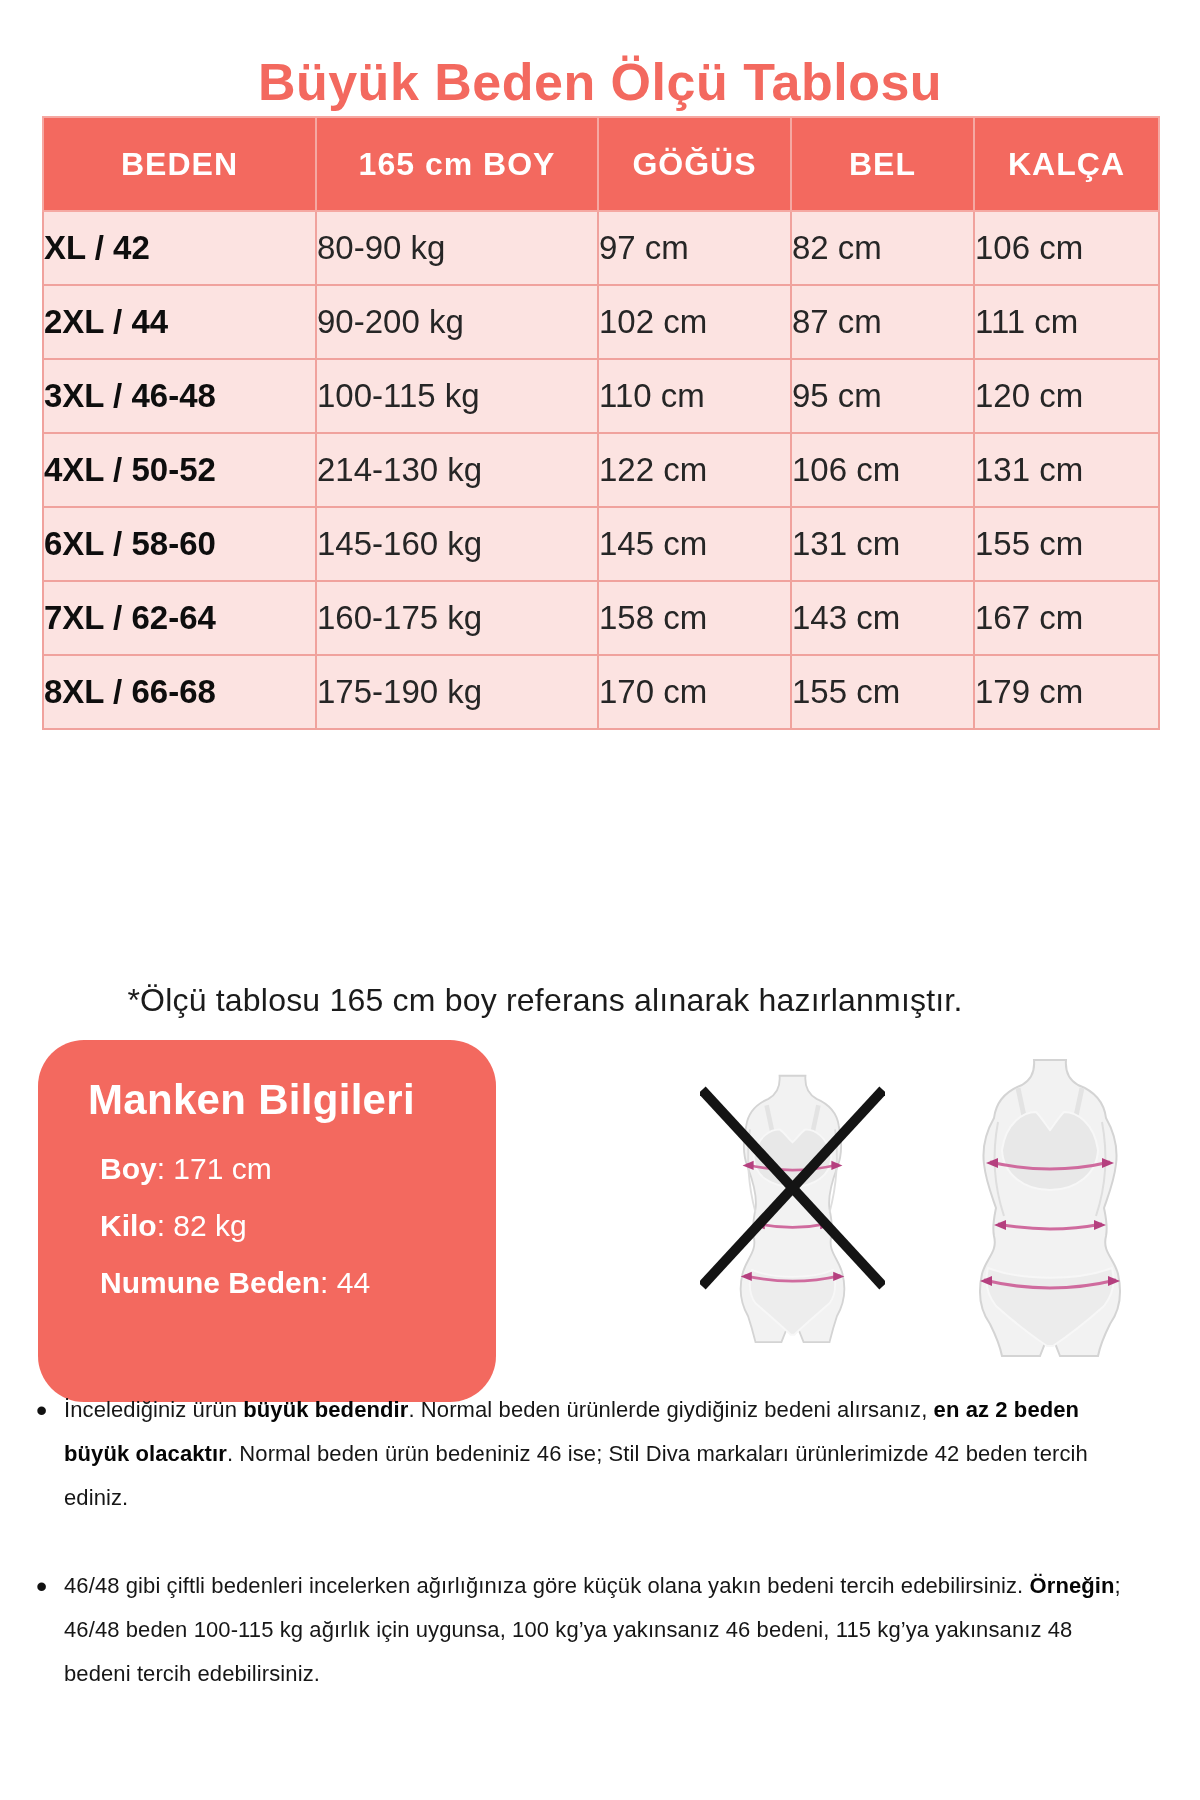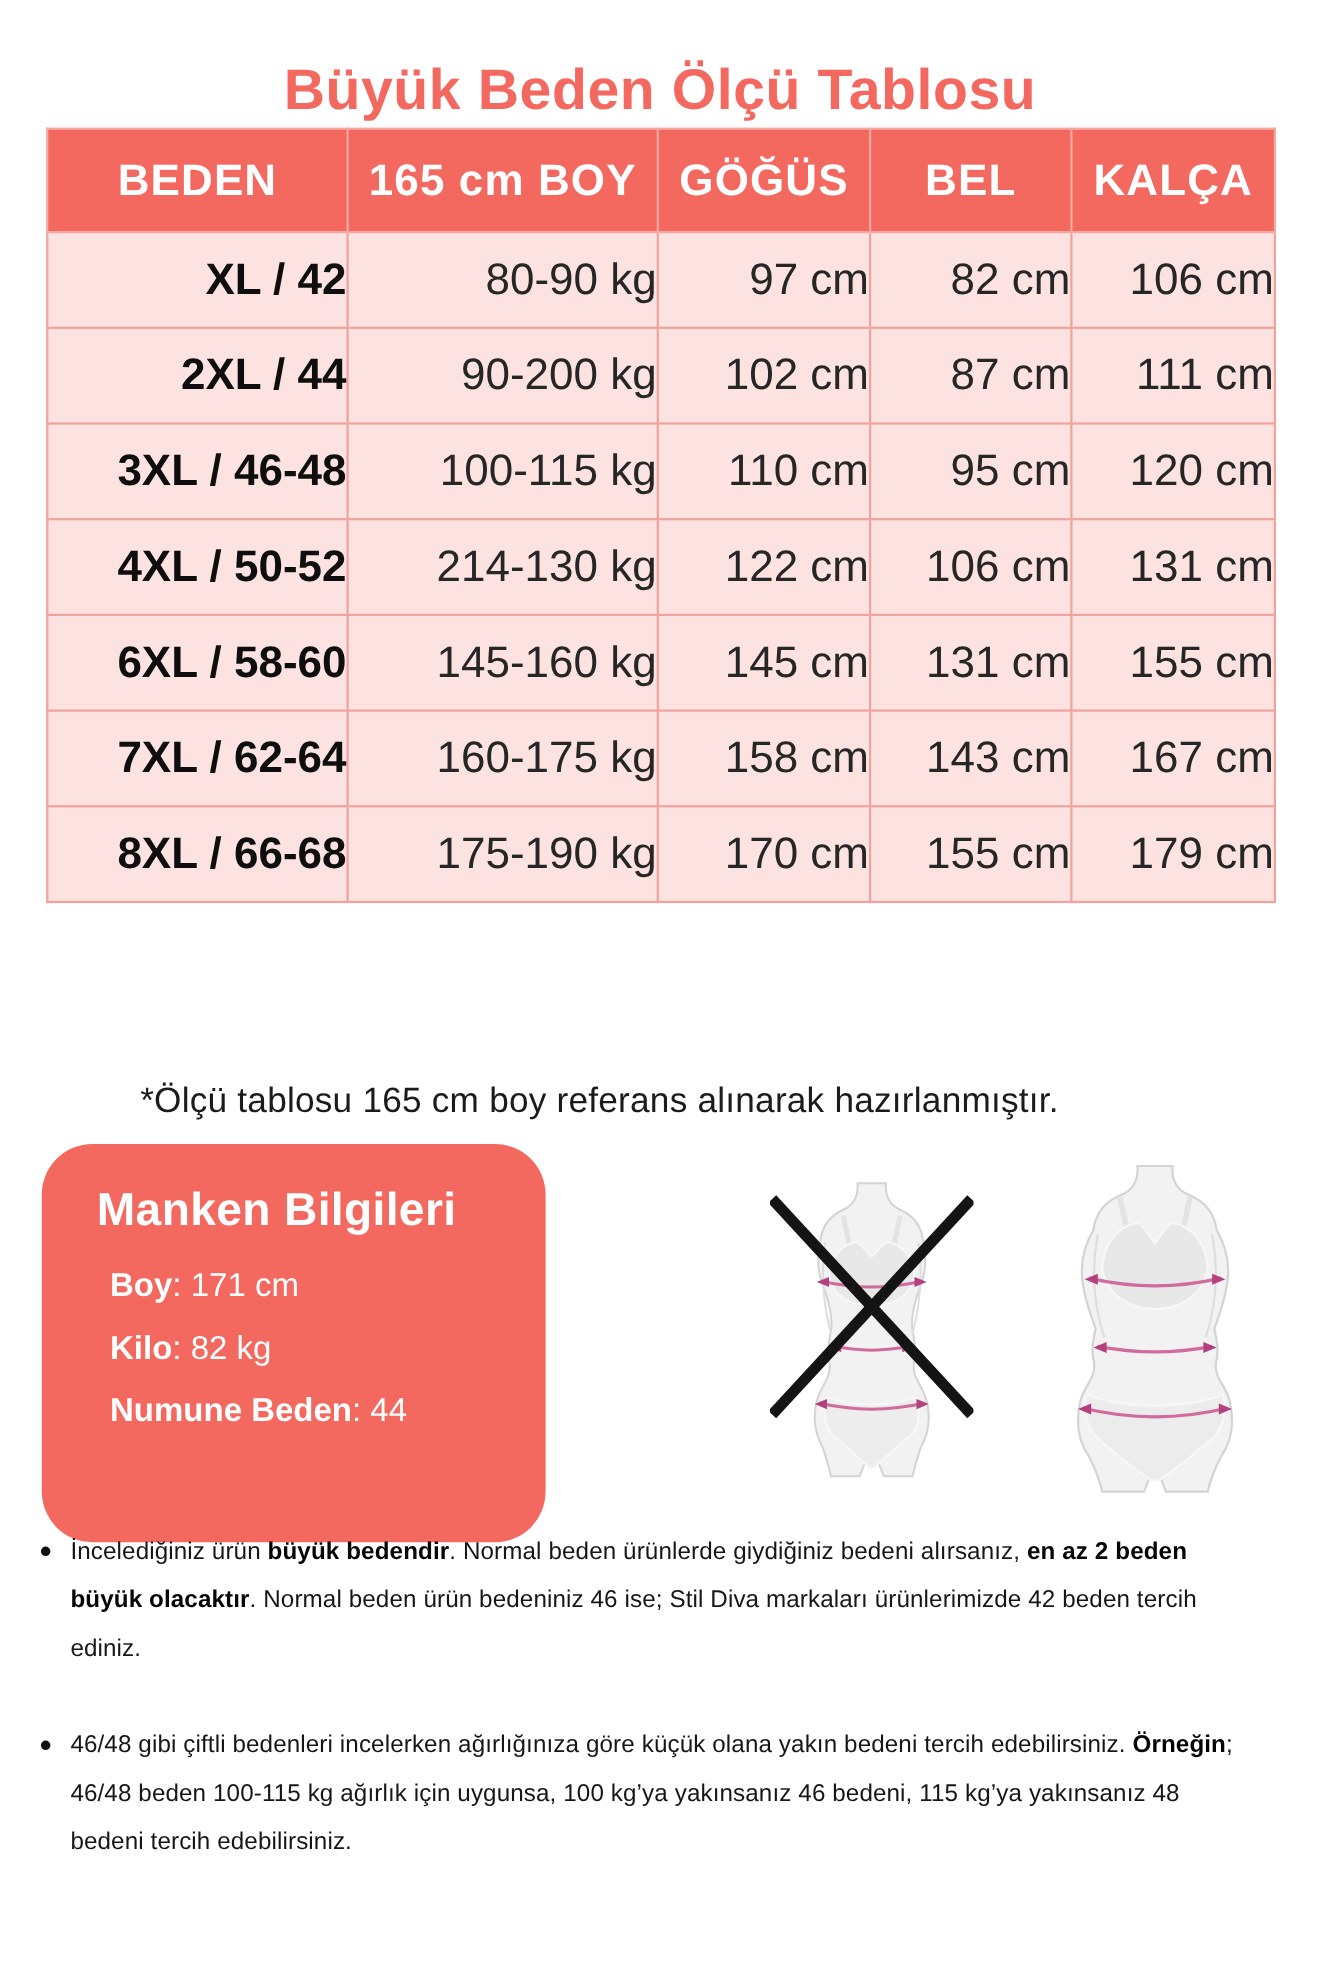--- a/index.html
+++ b/index.html
@@ -23,28 +23,28 @@
     font-size:52px;font-weight:700;letter-spacing:.5px;
     color:var(--accent);
     margin-top:32px;
   }
   table.size-table{
     position:absolute;left:42px;top:116px;width:1116px;
     border-collapse:collapse;table-layout:fixed;
   }
   .size-table th{
     height:94px;background:var(--accent);color:#ffffff;
-    font-size:40px;font-weight:700;letter-spacing:1px;
+    font-size:32px;font-weight:700;letter-spacing:1px;
     vertical-align:middle;
     border:2px solid #f5a8a2;
   }
   .size-table td{
-    height:87px;background:var(--row-bg);
-    font-size:40px;font-weight:400;color:#262626;
-    text-align:right;vertical-align:middle;
+    height:74px;background:var(--row-bg);
+    font-size:33px;font-weight:400;color:#262626;
+    text-align:left;vertical-align:middle;
     border:2px solid var(--grid);
   }
   .size-table td.col-size{font-weight:700;color:#0e0e0e;}
   .footnote{
     position:absolute;top:982px;left:0;width:1090px;
     text-align:center;font-size:32px;color:#1b1b1b;letter-spacing:.2px;
   }
   .model-card{
     position:absolute;left:38px;top:1040px;width:458px;height:362px;
     background:var(--accent);border-radius:46px;

